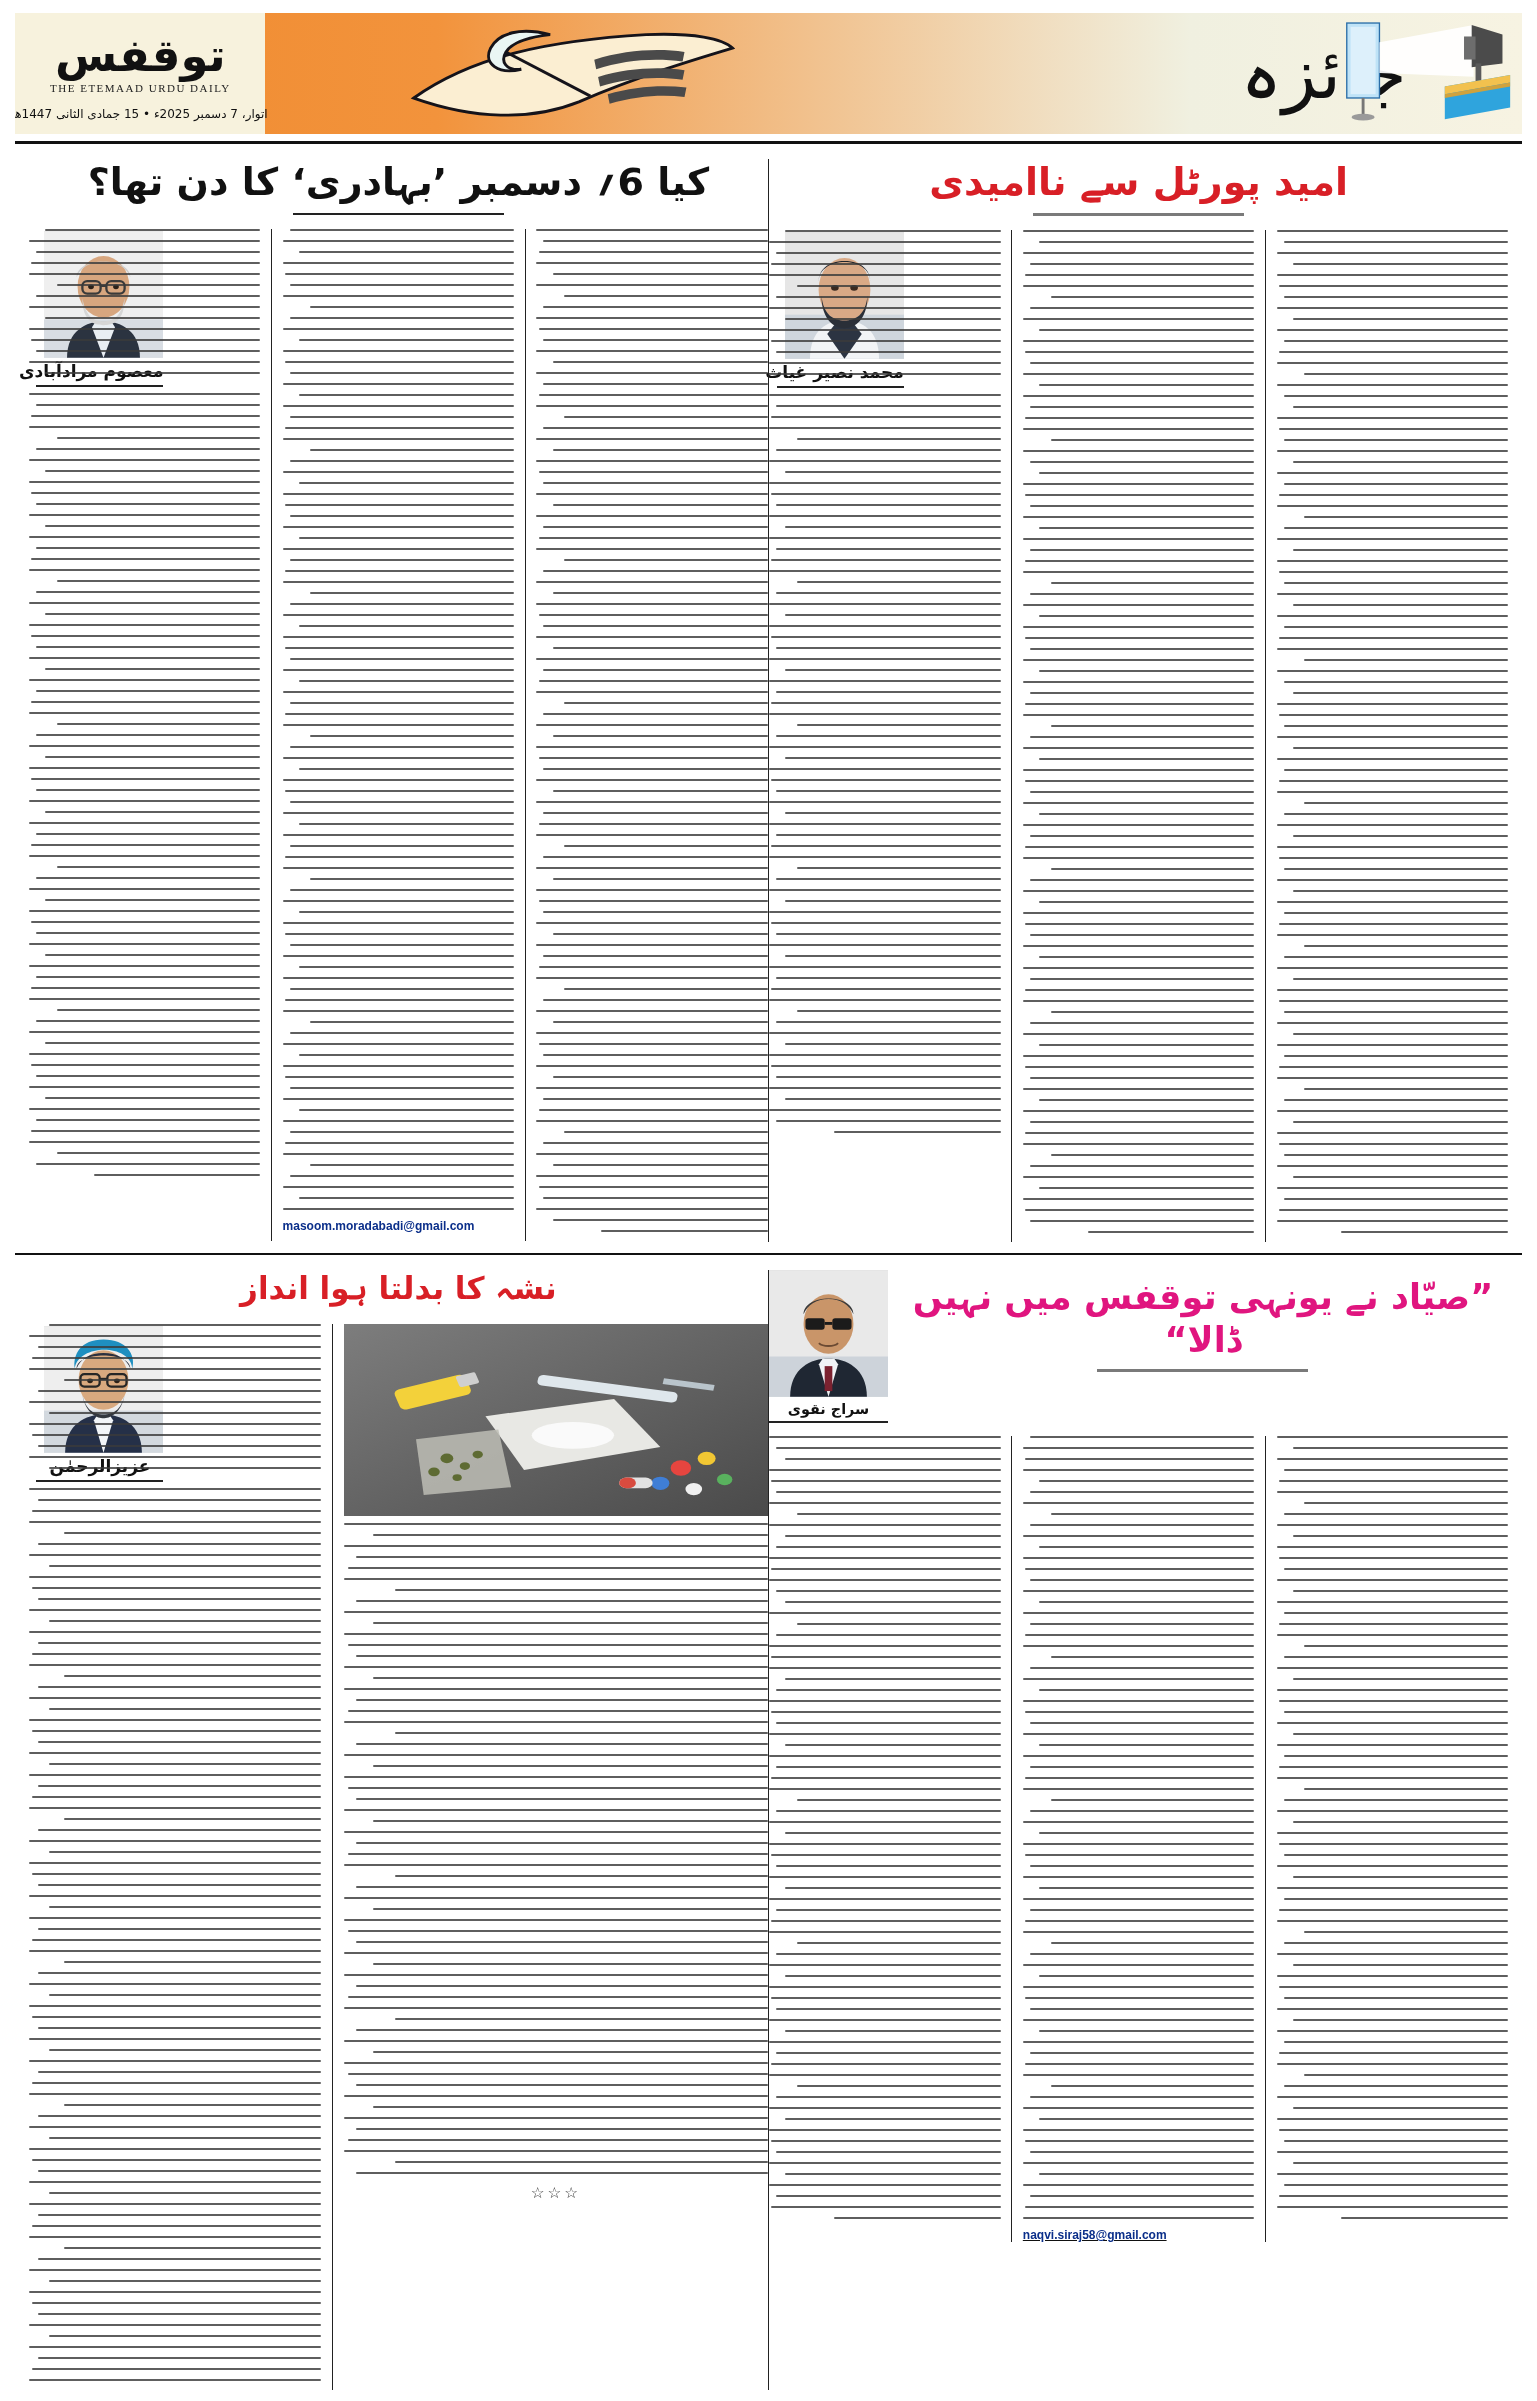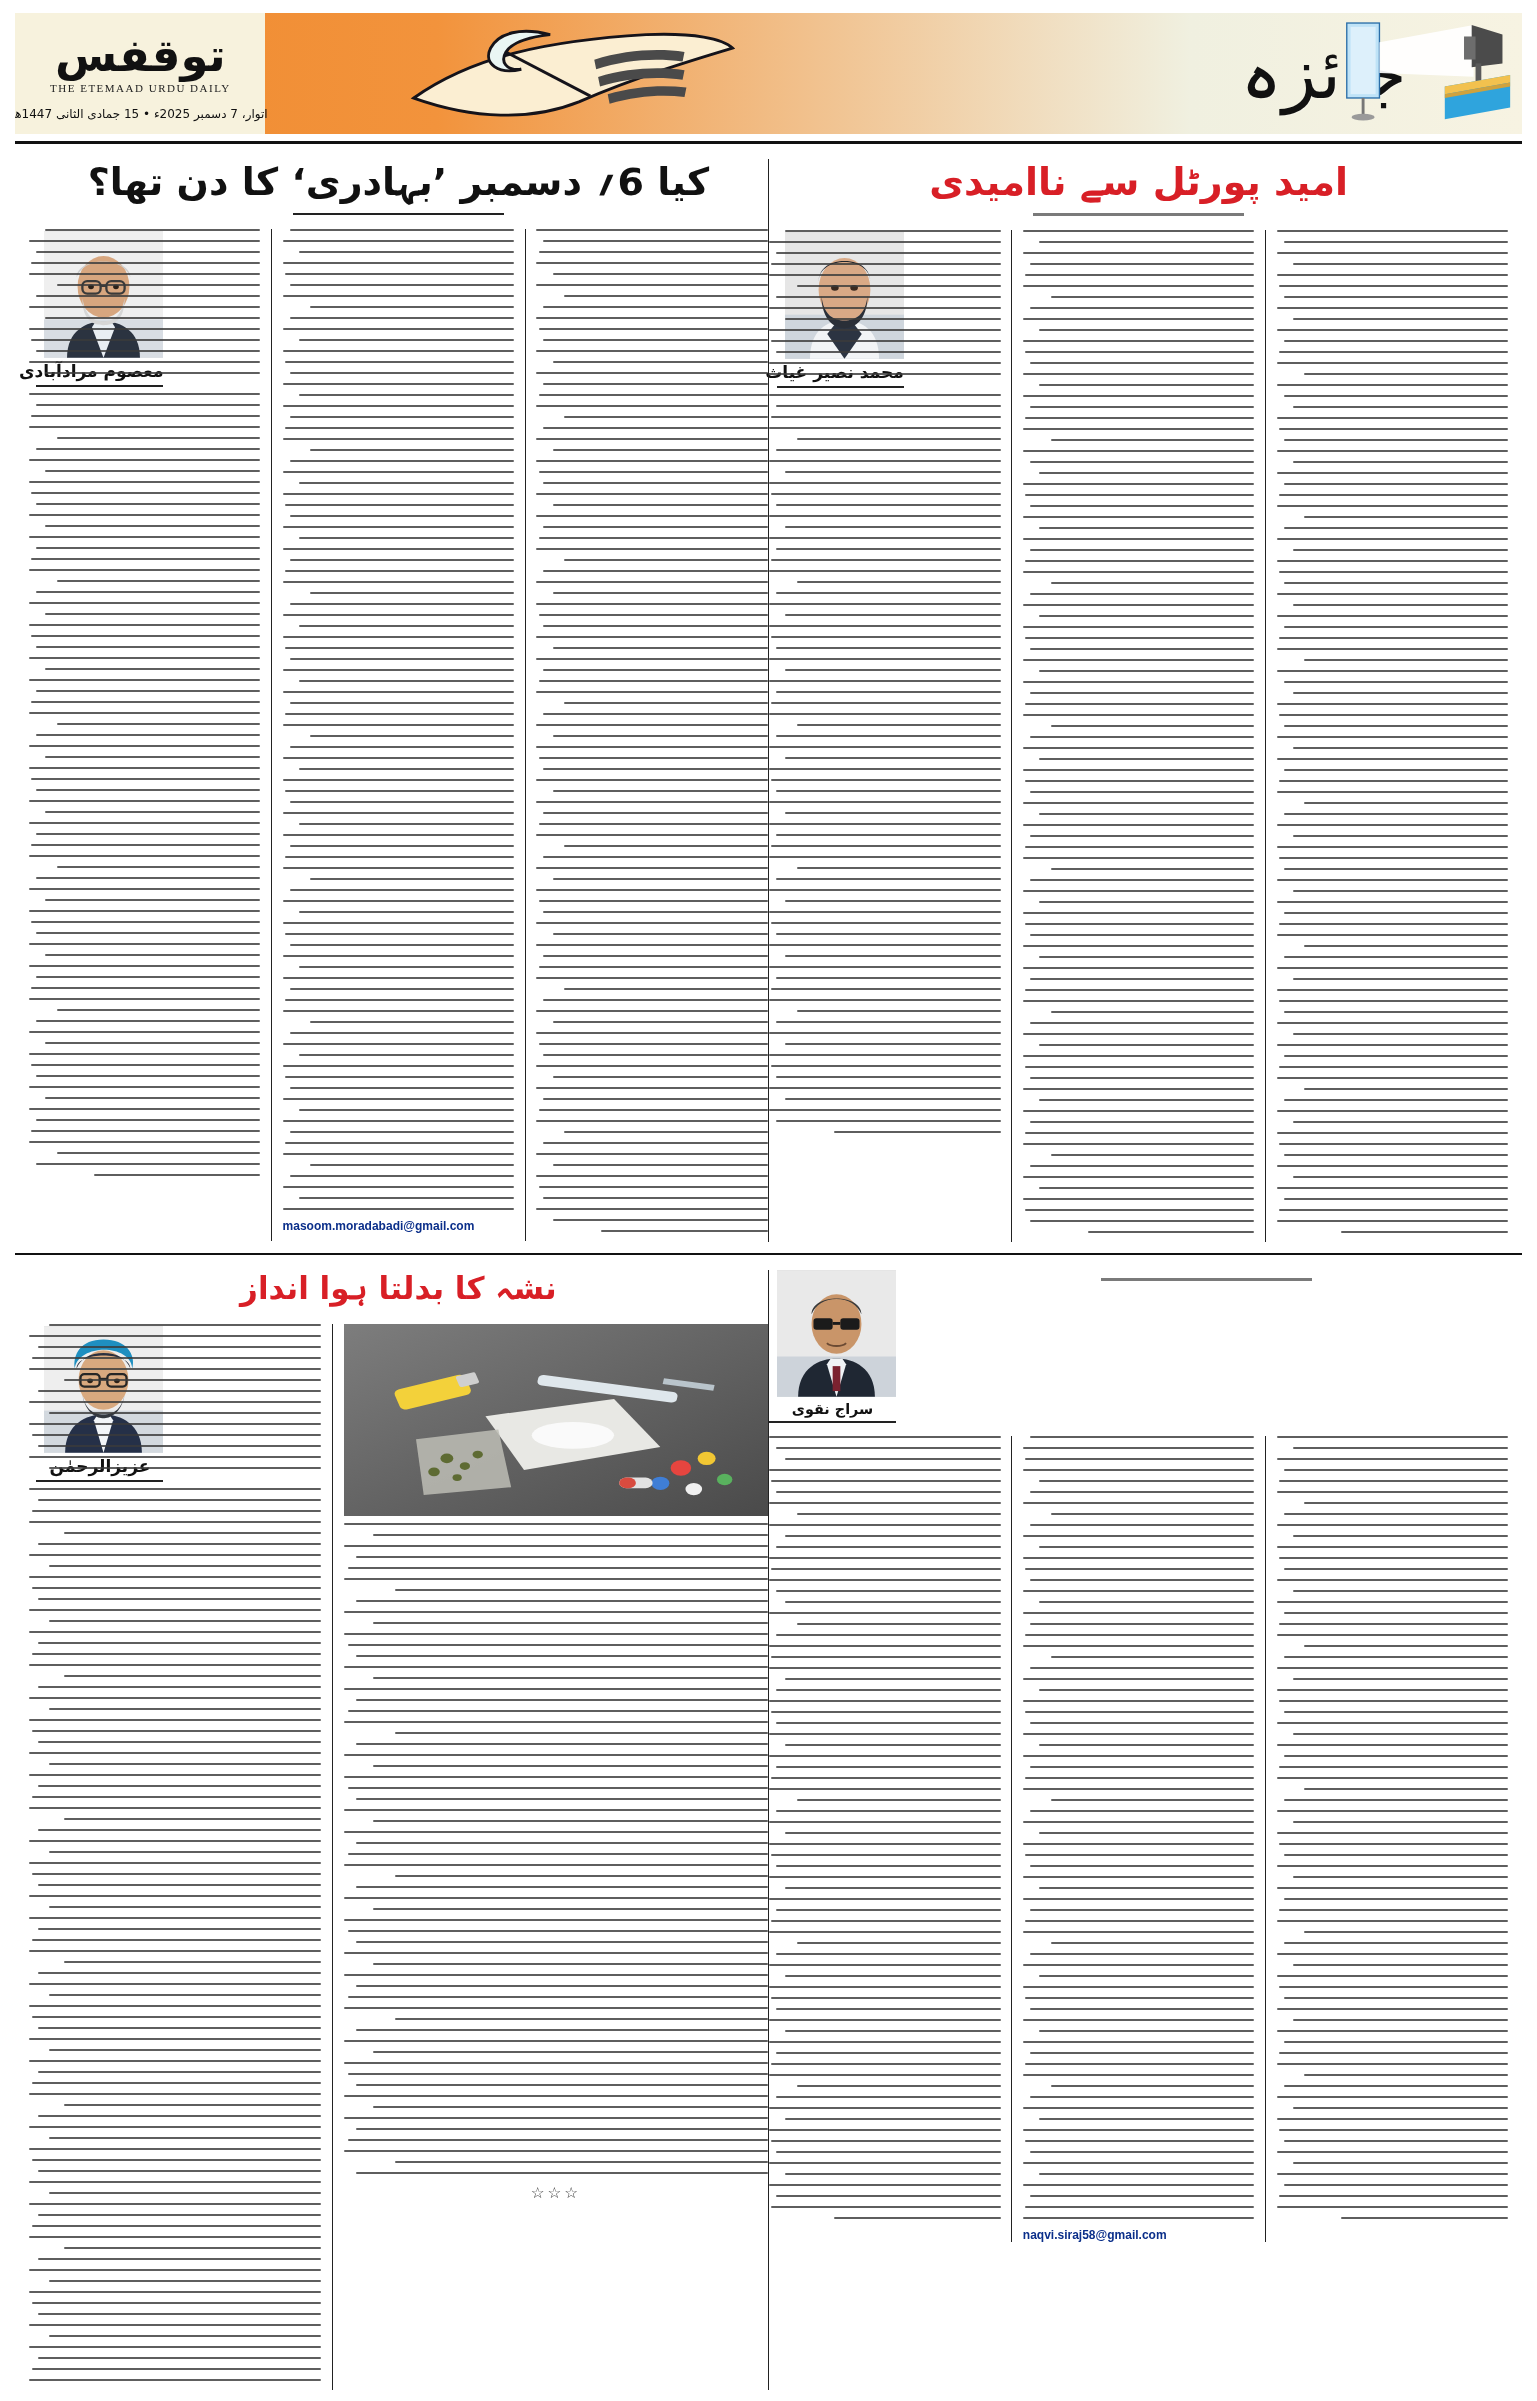--- a/index.html
+++ b/index.html
@@ -876,25 +876,26 @@
                 <rect x="66" y="50" width="20" height="12" rx="3"></rect>
                 <rect x="58" y="54" width="8" height="3"></rect>
               </g>
               <path d="M52 76 C56 80 68 80 72 76" stroke="#6b4a33" stroke-width="2" fill="none"></path>
             </svg>
           </div>
           <div class="author-name" style="font-size:14.4px;">سراج نقوی</div>
           <div class="author-rule"></div>
         </div>
         <div style="flex:1 1 auto; order:1; min-width:0;">
+          <div class="hl hl-magenta" style="font-size:35px; padding-top:5.8px;">”صیّاد نے یونہی توقفس میں نہیں ڈالا“</div>
           <div class="hl-underline"></div>
         </div>
       </div>
 
-      <div class="threecol" style="margin-top:13.4px;">
+      <div class="threecol" style="margin-top:13.4px;text-decoration:underline;">
         <div class="c gut-l">
           <div class="body-lines">
             <div class="ln s1"></div>
               <div class="ln s3"></div>
               <div class="ln s1"></div>
               <div class="ln s2"></div>
             <div class="ln s4"></div>
               <div class="ln s1"></div>
               <div class="ln s5"></div>
               <div class="ln s2"></div>

